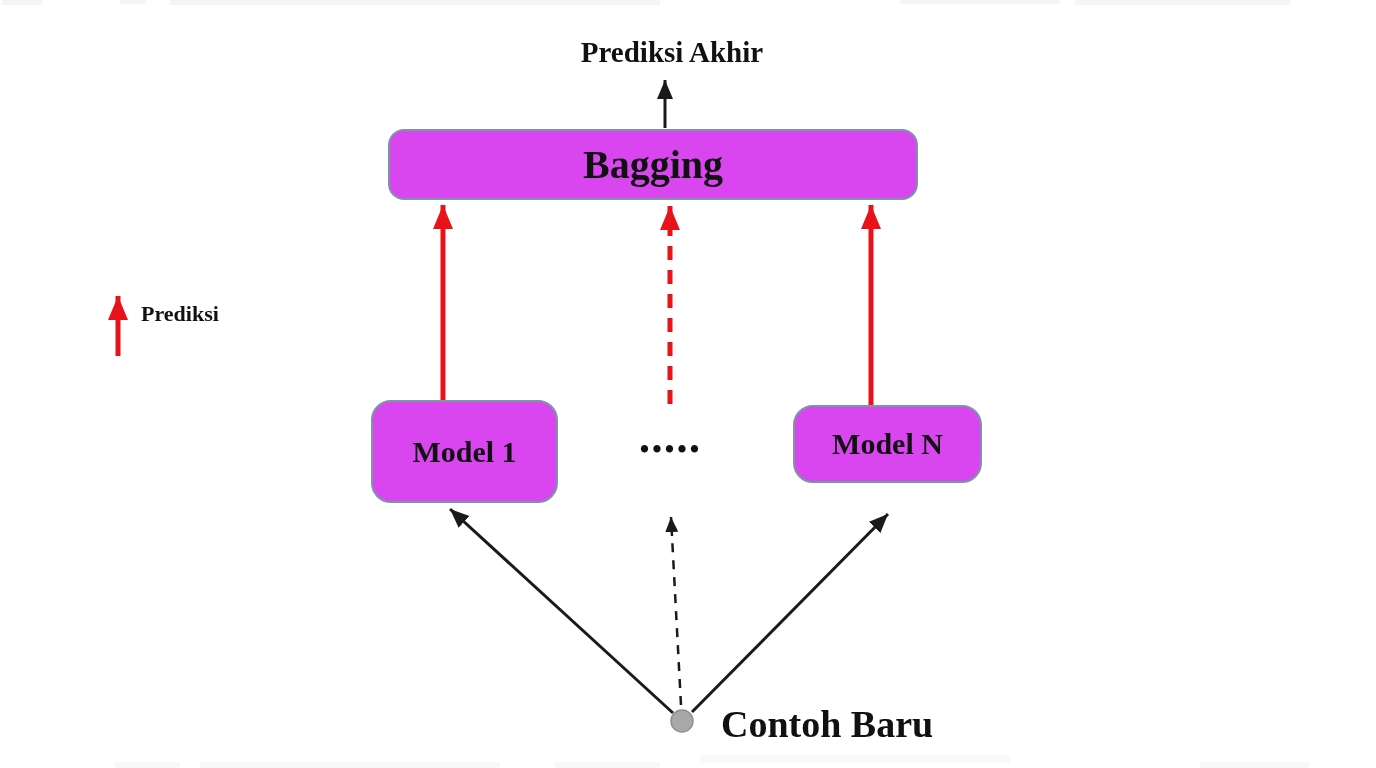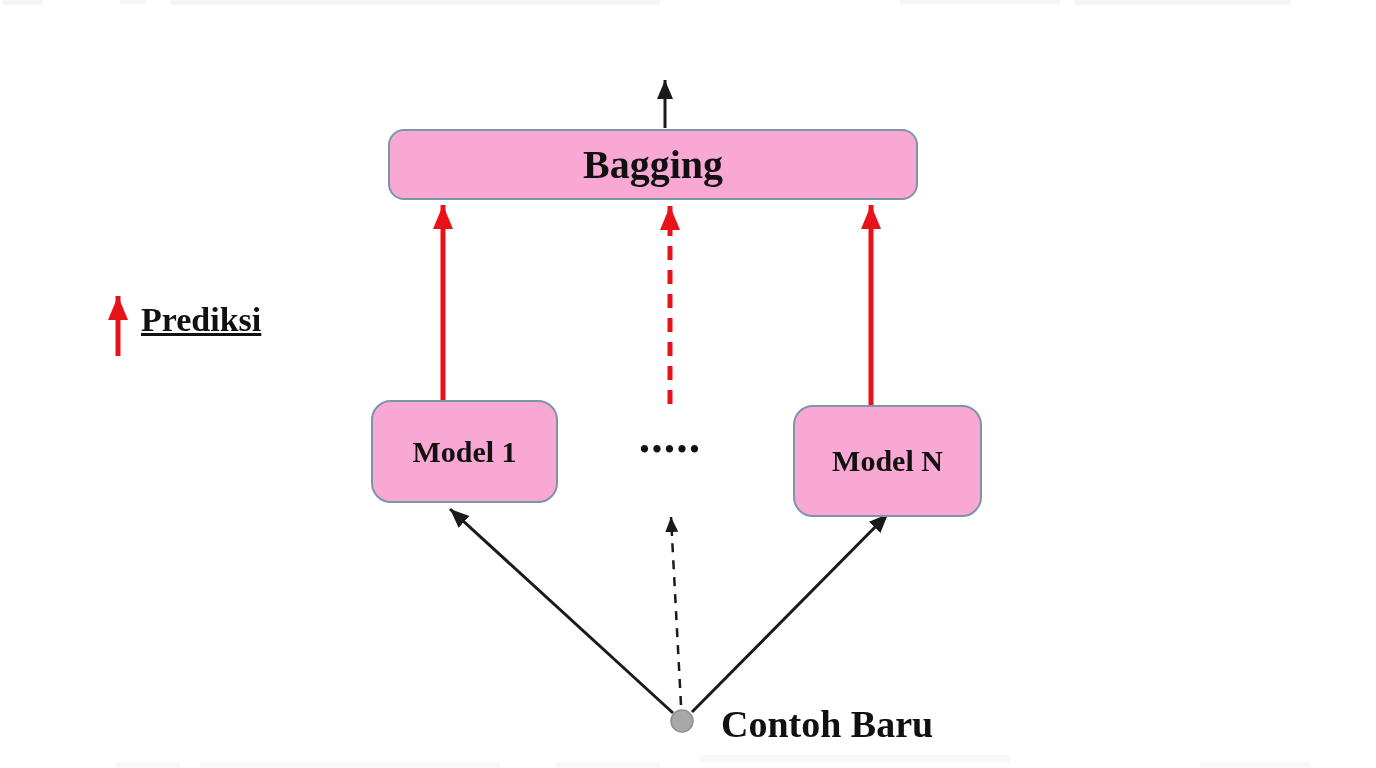--- a/index.html
+++ b/index.html
@@ -11,21 +11,21 @@
     position: relative;
     width: 1376px;
     height: 768px;
     background: #ffffff;
     overflow: hidden;
     font-family: "Liberation Serif", "DejaVu Serif", serif;
     color: #111111;
   }
   .node {
     position: absolute;
-    background: #f9a8d4;
+    background: #d946ef;
     border: 2px solid #7d95a8;
     display: flex;
     align-items: center;
     justify-content: center;
     box-sizing: border-box;
     font-weight: bold;
     color: #111111;
   }
   #bagging-box {
     left: 388px; top: 129px;
@@ -35,21 +35,21 @@
   }
   #model1-box {
     left: 350px; top: 400px;
     width: 187px; height: 103px;
     border-radius: 20px;
     font-size: 30px;
     margin-left: 21px;
   }
   #modeln-box {
     left: 793px; top: 405px;
-    width: 189px; height: 112px;
+    width: 189px; height: 78px;
     border-radius: 20px;
     font-size: 30px;
   }
   .free-label {
     position: absolute;
     font-weight: bold;
     white-space: nowrap;
     color: #111111;
   }
   #output-label {
@@ -57,22 +57,21 @@
     width: 400px;
     text-align: center;
     font-size: 29px;
   }
   #input-label {
     left: 721px; top: 702px;
     font-size: 38px;
   }
   #legend-label {
     left: 141px; top: 301px;
-    font-size: 34px;
-    text-decoration: underline;
+    font-size: 22px;
   }
   #ellipsis-dots {
     left: 628px; top: 434px;
     width: 86px;
     text-align: center;
     font-size: 27px;
     letter-spacing: 3px;
     font-weight: bold;
   }
   #edges-layer {
@@ -141,20 +140,21 @@
   </div>
 
   <div class="node" id="model1-box">
     <span>Model 1</span>
   </div>
 
   <div class="node" id="modeln-box">
     <span>Model N</span>
   </div>
 
+  <div class="free-label" id="output-label">Prediksi Akhir</div>
 
   <div class="free-label" id="ellipsis-dots">•••••</div>
 
   <div class="free-label" id="input-label">Contoh Baru</div>
 
   <div class="free-label" id="legend-label">Prediksi</div>
 
 </div>
 
 </body></html>

